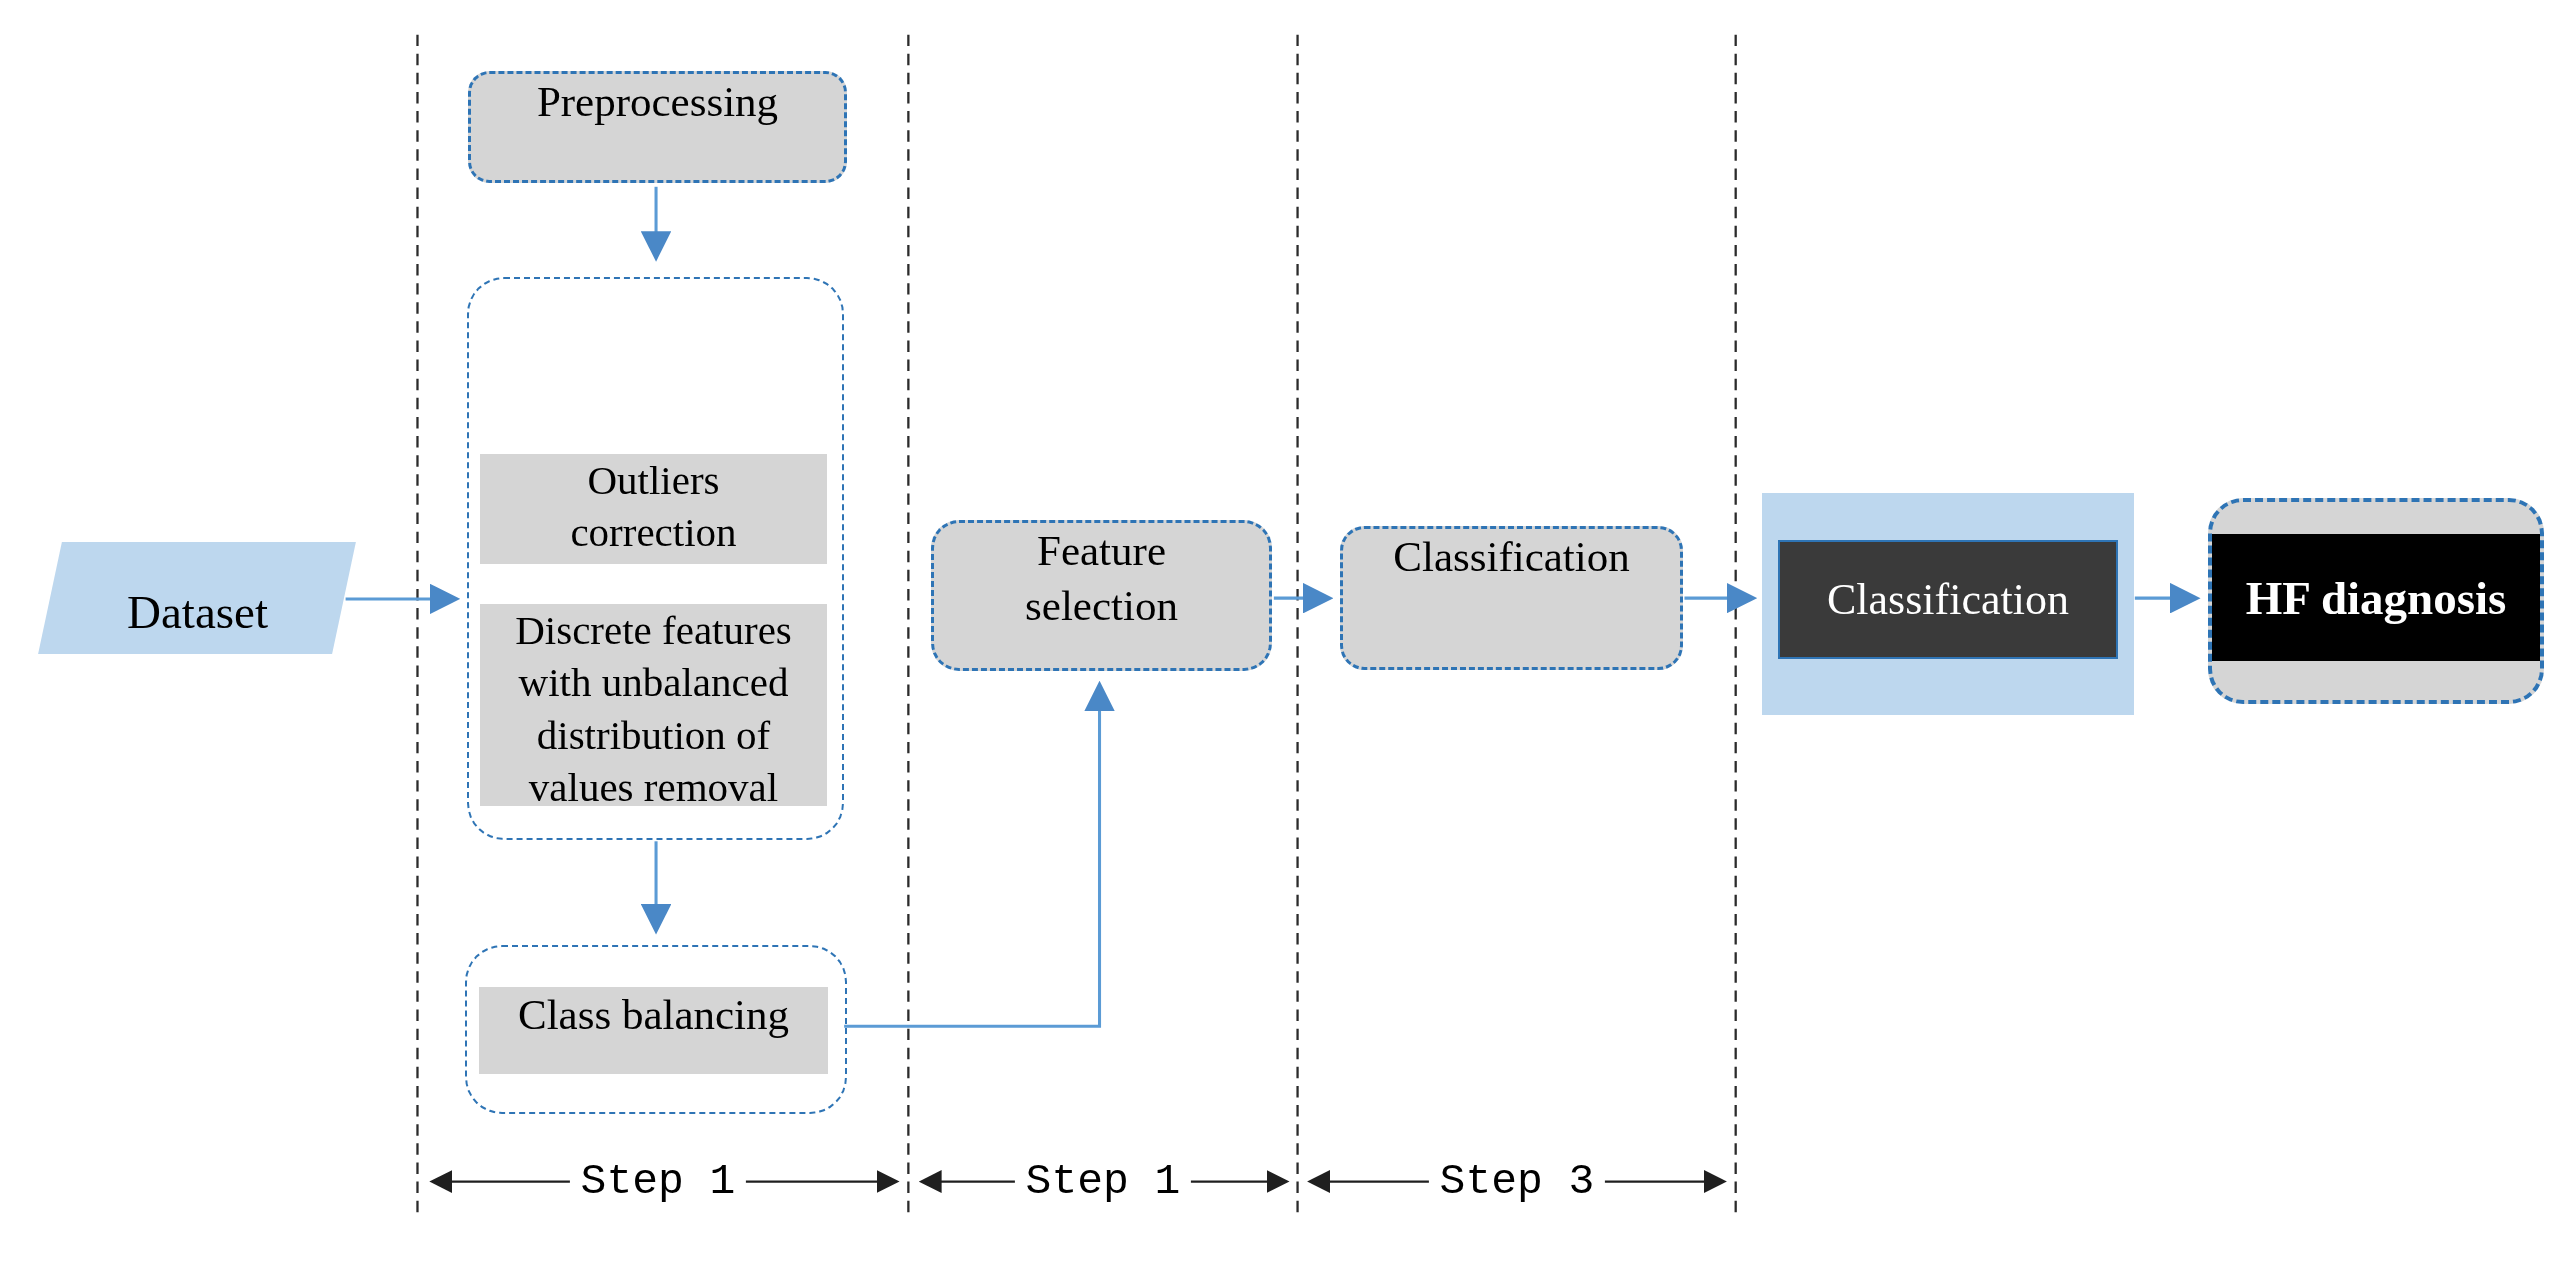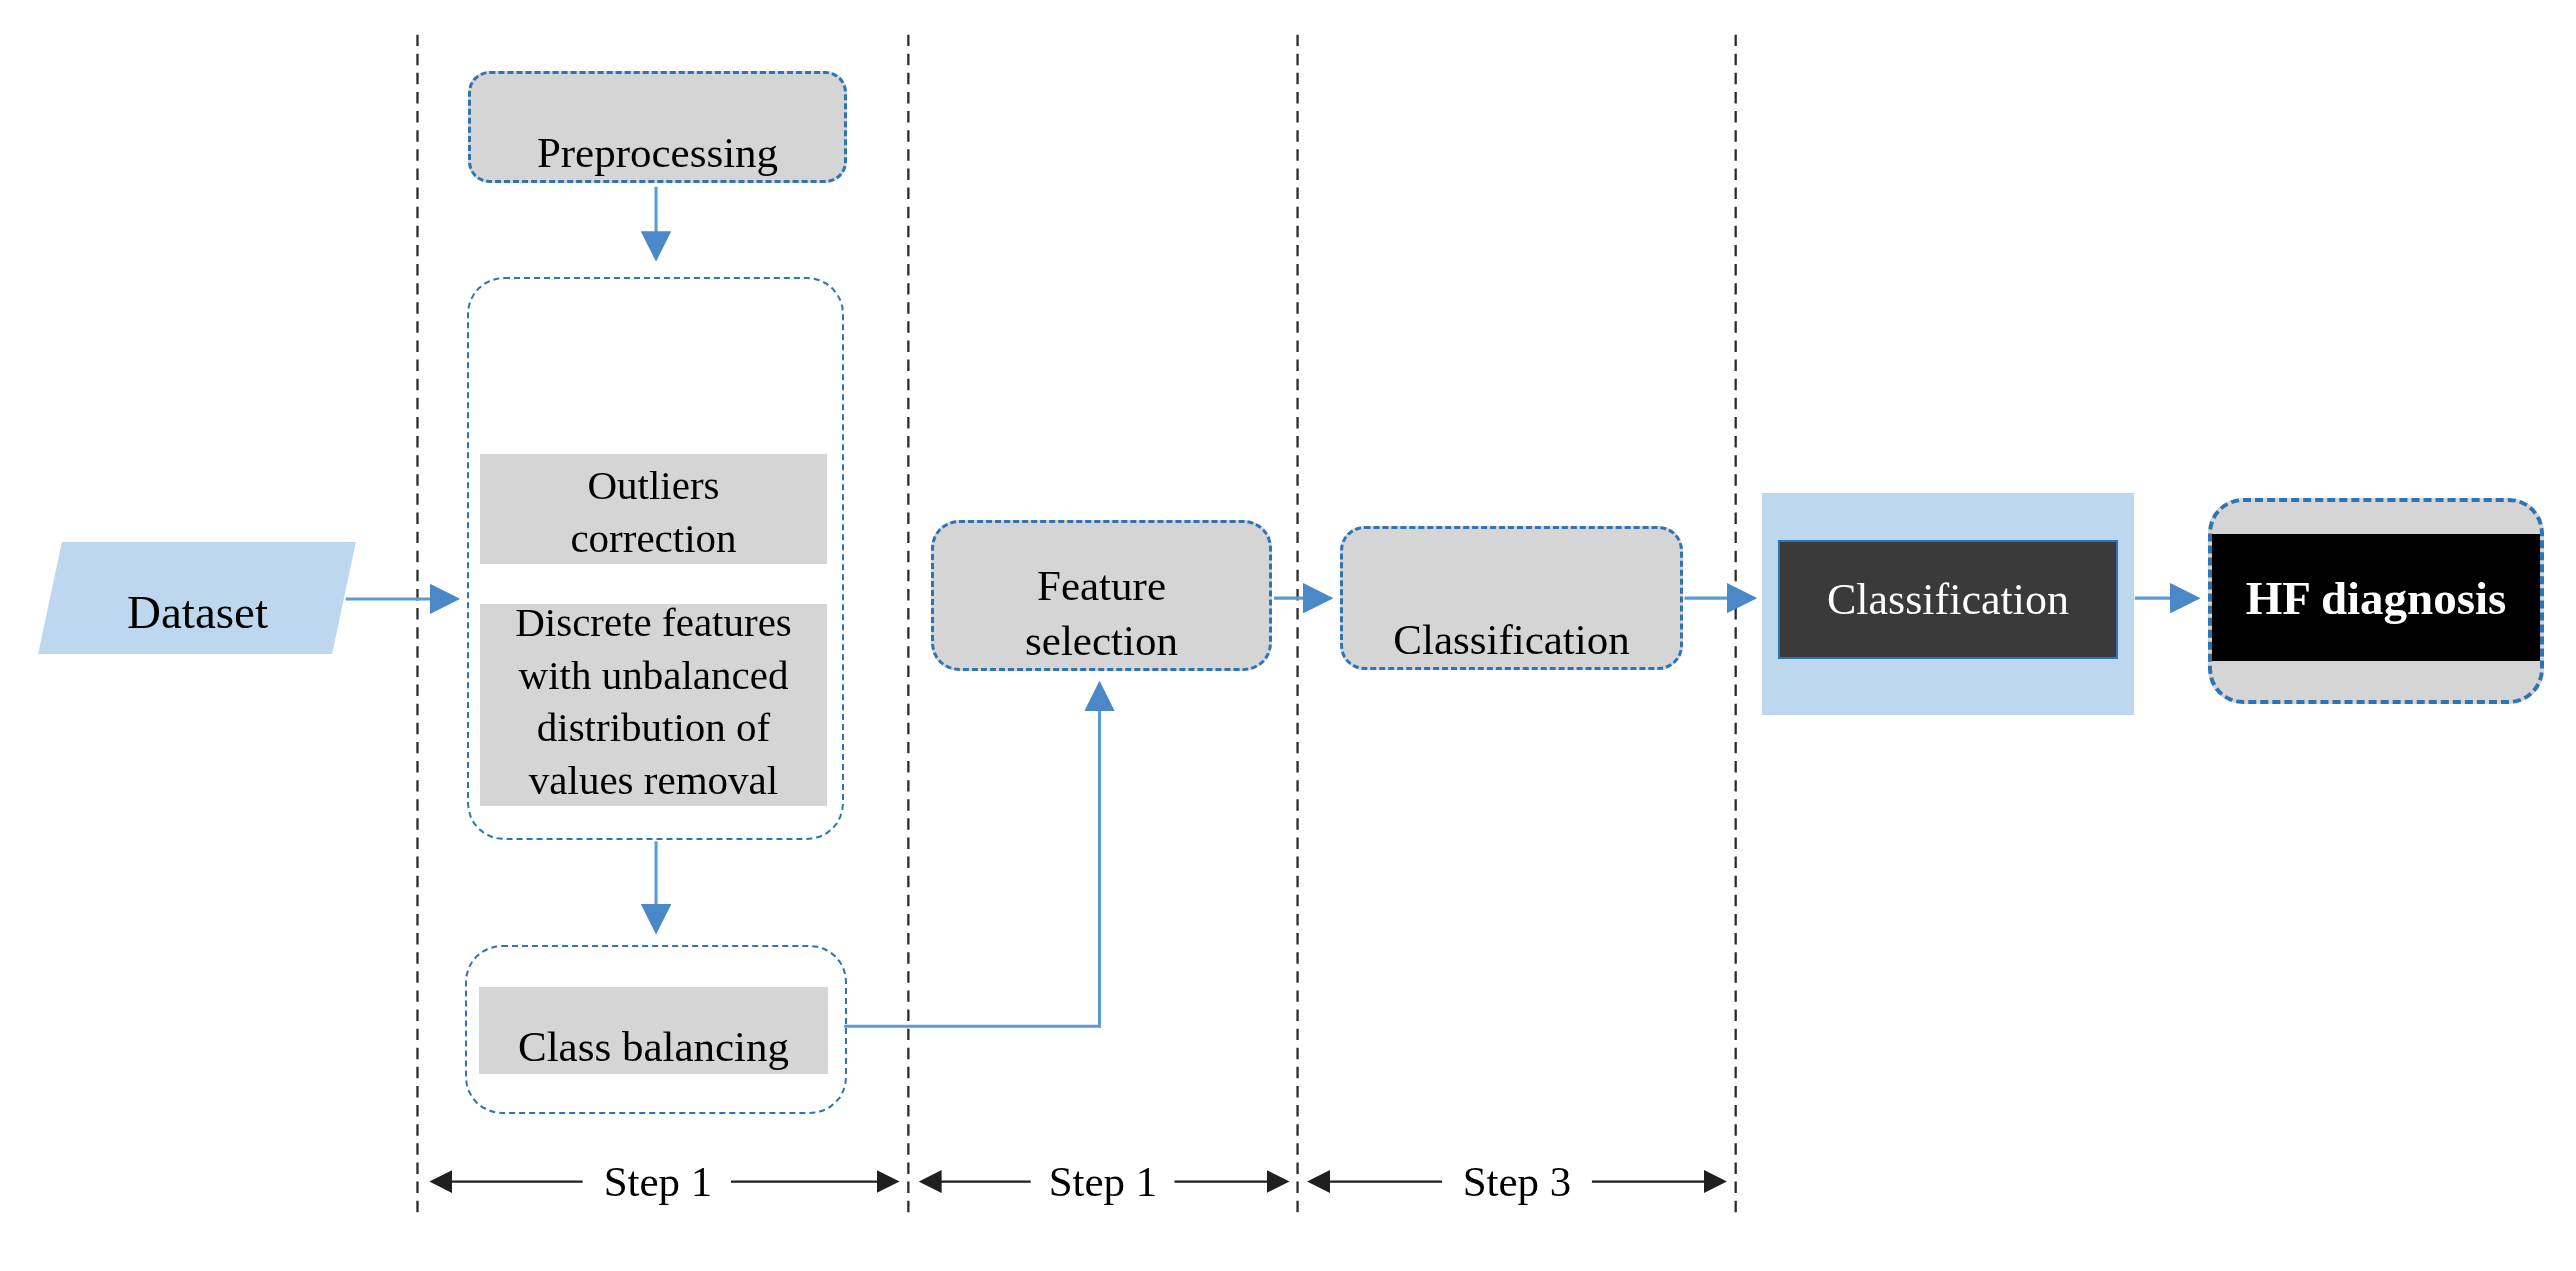--- a/index.html
+++ b/index.html
@@ -7,21 +7,21 @@
     position:relative;
     width:2576px;height:1272px;
     background:#ffffff;
     font-family:"Liberation Serif","DejaVu Serif",serif;
     color:#000;
     overflow:hidden;
   }
   svg.overlay{position:absolute;left:0;top:0;z-index:1;}
   .node{
     position:absolute;z-index:2;
-    display:flex;align-items:flex-end;justify-content:center;
+    display:flex;align-items:flex-start;justify-content:center;
     text-align:center;
     box-sizing:border-box;
     font-size:41px;line-height:1.28;
   }
   .gray{background:#D5D5D5;}
   .blue-dash{border:3.8px dashed #2E74B5;border-radius:21.4px;background:#D5D5D5;}
   .thin-dash{border:2.3px dashed #2E74B5;border-radius:37px;background:transparent;}
   .para-wrap{position:absolute;z-index:2;}
   .para-shape{
     position:absolute;left:12.2px;top:0;width:294px;height:112px;
@@ -49,21 +49,21 @@
     background:#D5D5D5;box-sizing:border-box;overflow:hidden;
   }
   .hf-band{
     position:absolute;left:-4.6px;right:-4.6px;top:32px;height:127px;
     background:#000000;
     display:flex;align-items:center;justify-content:center;
     color:#ffffff;font-size:47px;font-weight:bold;
   }
   .step-label{
     position:absolute;z-index:2;transform:translate(-50%,-50%);
-    font-size:43px;white-space:nowrap;background:#ffffff;padding:0 10.7px;
+    font-size:43px;white-space:nowrap;background:#ffffff;padding:0 10.7px;font-family:Liberation Mono, monospace;
   }
 </style>
 </head>
 <body>
 
 <div class="canvas">
 
   <svg class="overlay" width="2576" height="1272" viewBox="0 0 3369 1663">
     <defs>
       <marker id="arrowBlue" markerWidth="10" markerHeight="10" refX="8.5" refY="5" orient="auto" markerUnits="strokeWidth">

